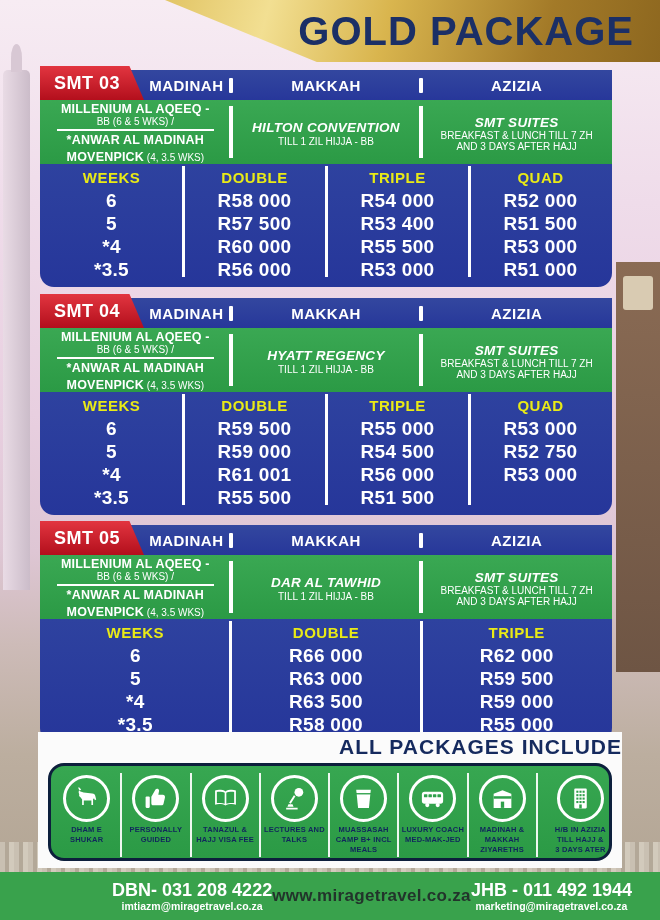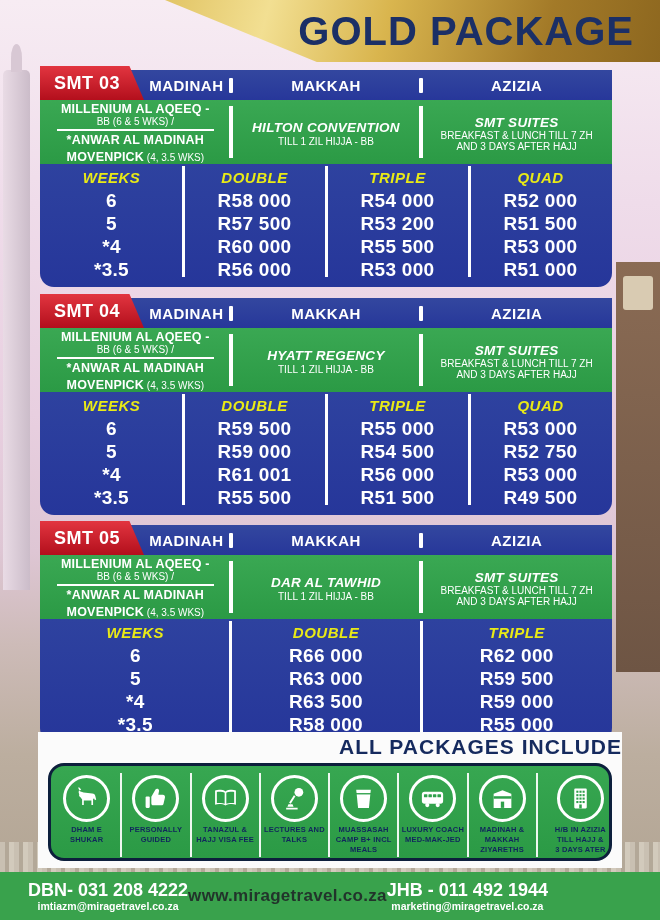--- a/index.html
+++ b/index.html
@@ -60,21 +60,21 @@
   .h-inline .h-sub{display:inline;font-size:10px;}
   .h-inline .h-name{display:inline;}
   .vbar{position:absolute;top:6px;bottom:6px;width:4px;background:#fff;}
   .vbar-1{left:calc(33.33% - 2px);} .vbar-2{left:calc(66.66% - 2px);}
 
   
   .price-table{position:relative;background:linear-gradient(180deg,#2e429f,#26369a);
     border-radius:0 0 14px 14px;padding:2px 0 6px;}
   .prow{display:grid;}
   .pcell{text-align:center;}
-  .phead .pcell{color:#e9ea16;font-weight:bold;font-size:15px;height:23px;line-height:23px;letter-spacing:.5px;font-style:italic;}
+  .phead .pcell{color:#e9ea16;font-weight:bold;font-size:15px;height:23px;line-height:23px;letter-spacing:.5px;}
   .pdata .pcell{color:#fff;font-weight:bold;font-size:19px;height:23px;line-height:23px;letter-spacing:.3px;}
   .vline{position:absolute;top:2px;bottom:10px;width:3px;background:#fff;}
 
   
   .panel{position:absolute;left:38px;top:732px;width:584px;height:136px;background:#fbfbfb;}
   .panel-title{color:#152a5e;font-weight:bold;font-size:21px;text-align:right;
     letter-spacing:1px;margin-top:3px;}
   .inc-box{position:absolute;left:10px;right:10px;top:31px;bottom:7px;
     background:linear-gradient(180deg,#37a751,#2b9a45);border:3px solid #0d1f3c;border-radius:16px;
     display:grid;grid-template-columns:repeat(8,1fr);padding:7px 2px 3px;box-sizing:border-box;}
@@ -82,21 +82,21 @@
     border-right:2px solid rgba(255,255,255,.92);padding:2px 1px;}
   .inc-item:last-child{border-right:none;margin-left:16px;}
   .inc-circle{width:41px;height:41px;border:3px solid #fff;border-radius:50%;
     display:flex;align-items:center;justify-content:center;flex:none;}
   .inc-circle svg{width:25px;height:25px;}
   .inc-label{color:#10265c;font-weight:bold;font-size:7.5px;text-align:center;
     line-height:1.35;letter-spacing:.2px;}
 
   
   .footer{position:absolute;left:0;right:0;bottom:0;height:48px;background:#39a24c;
-    display:flex;align-items:center;justify-content:flex-start;padding:0 28px;box-sizing:border-box;}
+    display:flex;align-items:center;justify-content:flex-end;padding:0 28px;box-sizing:border-box;}
   .f-block{color:#fff;text-align:center;line-height:1.15;}
   .f-phone{font-weight:bold;font-size:18px;}
   .f-email{font-weight:bold;font-size:10.5px;}
   .f-web{color:#22342b;font-weight:bold;font-size:17px;letter-spacing:.3px;}
 </style>
 </head>
 <body>
 
 <div class="page">
   <div class="bg-sky"></div>
@@ -148,21 +148,21 @@
           </div>
           <div class="prow pdata" style="grid-template-columns: repeat(4, 1fr);">
             <div class="pcell">6</div>
             <div class="pcell">R58 000</div>
             <div class="pcell">R54 000</div>
             <div class="pcell">R52 000</div>
           </div>
           <div class="prow pdata" style="grid-template-columns: repeat(4, 1fr);">
             <div class="pcell">5</div>
             <div class="pcell">R57 500</div>
-            <div class="pcell">R53 200</div>
+            <div class="pcell">R53 400</div>
             <div class="pcell">R51 500</div>
           </div>
           <div class="prow pdata" style="grid-template-columns: repeat(4, 1fr);">
             <div class="pcell">*4</div>
             <div class="pcell">R60 000</div>
             <div class="pcell">R55 500</div>
             <div class="pcell">R53 000</div>
           </div>
           <div class="prow pdata" style="grid-template-columns: repeat(4, 1fr);">
             <div class="pcell">*3.5</div>
@@ -227,21 +227,20 @@
           <div class="prow pdata" style="grid-template-columns: repeat(4, 1fr);">
             <div class="pcell">*4</div>
             <div class="pcell">R61 001</div>
             <div class="pcell">R56 000</div>
             <div class="pcell">R53 000</div>
           </div>
           <div class="prow pdata" style="grid-template-columns: repeat(4, 1fr);">
             <div class="pcell">*3.5</div>
             <div class="pcell">R55 500</div>
             <div class="pcell">R51 500</div>
-            <div class="pcell">R49 500</div>
           </div>
           <div class="vline" style="left: calc(25% - 1.5px);"></div>
           <div class="vline" style="left: calc(50% - 1.5px);"></div>
           <div class="vline" style="left: calc(75% - 1.5px);"></div>
         </div>
     </section>
 
     <section class="pkg">
       <div class="city-bar">
         <div class="badge">SMT 05</div>

